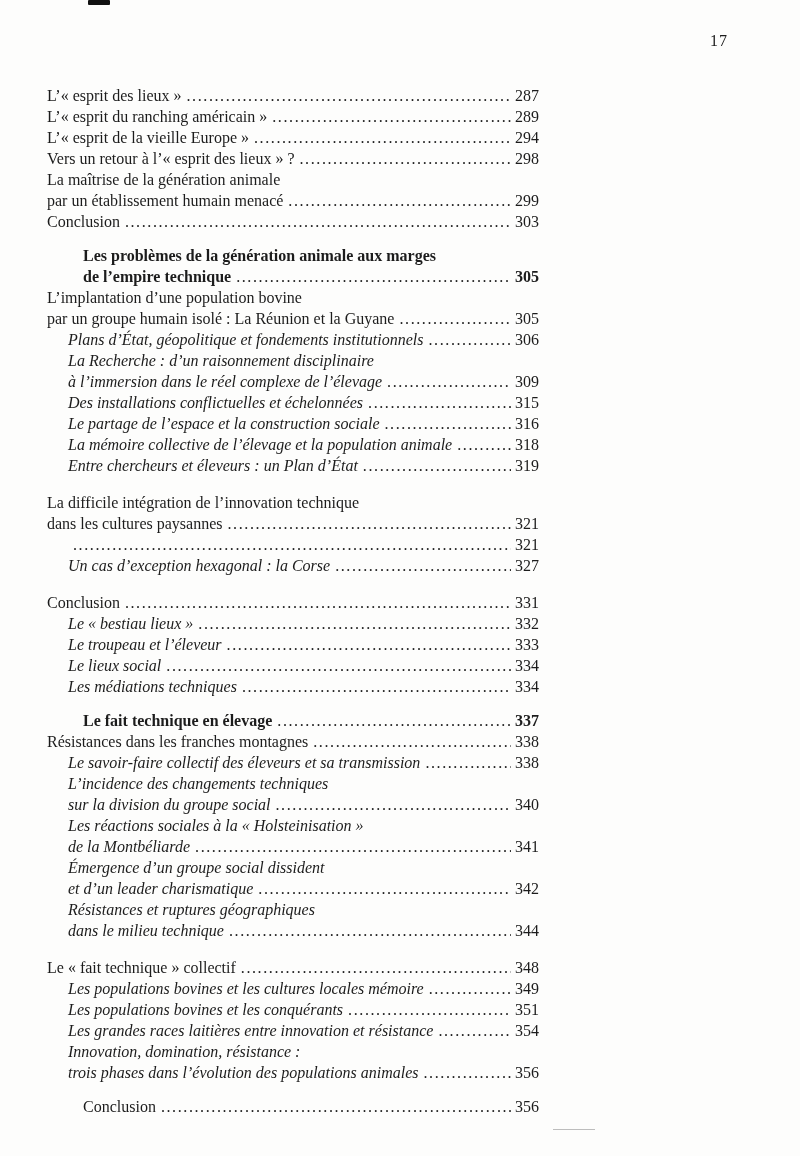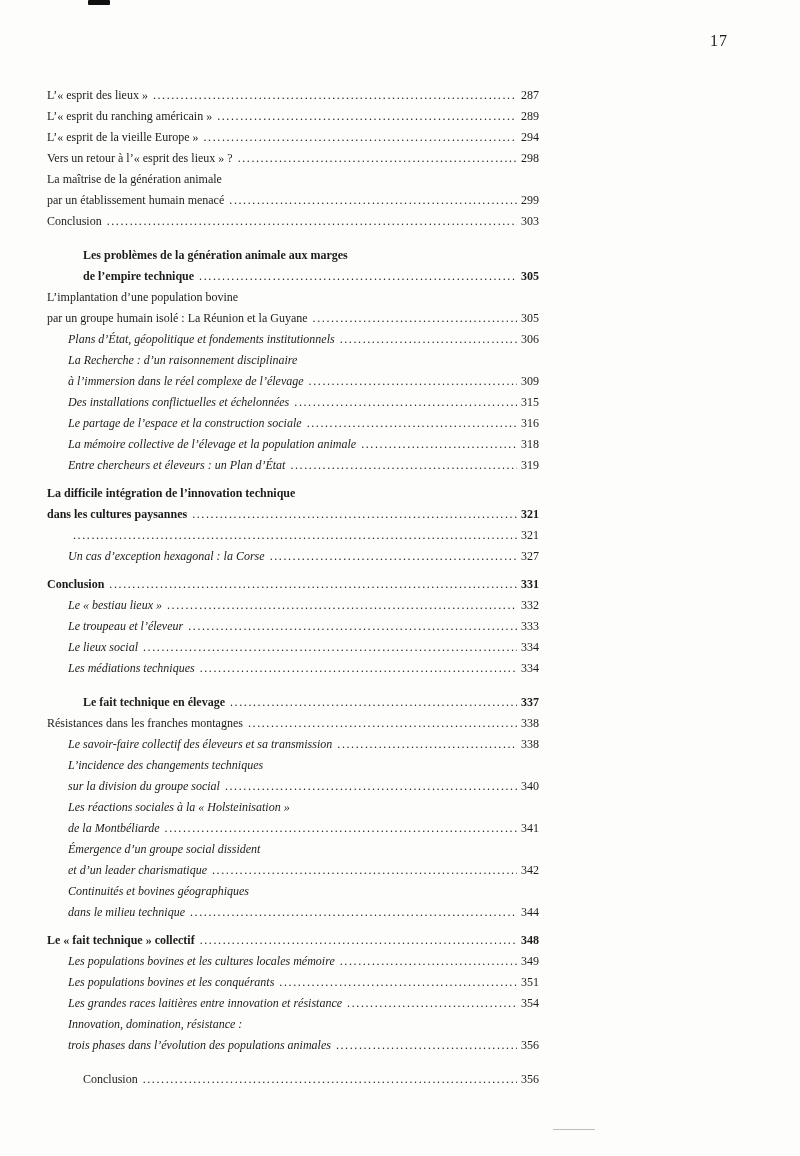--- a/index.html
+++ b/index.html
@@ -18,24 +18,24 @@
     top: 32px;
     right: 72px;
     font-size: 16px;
     letter-spacing: 1px;
   }
   .toc {
     position: absolute;
     top: 85px;
     left: 47px;
     width: 492px;
-    font-size: 12px;
+    font-size: 16px;
     line-height: 21px;
   }
-  .entry.gap-1 { margin-top: 7px; font-weight: bold; }
+  .entry.gap-1 { margin-top: 16px; }
   .entry.gap-2 { margin-top: 13px; margin-left: 36px; }
   .entry.bold { font-weight: bold; }
   .entry.italic { font-style: italic; }
   .entry.indent { padding-left: 21px; }
   .pre-line { white-space: nowrap; }
   .row { display: flex; align-items: baseline; }
   .t { white-space: nowrap; }
   .leader {
     flex: 1 1 auto;
     overflow: hidden;
@@ -261,21 +261,21 @@
     </div>
     <div class="entry italic indent">
       <div class="pre-line">Émergence d’un groupe social dissident</div>
       <div class="row">
         <span class="t">et d’un leader charismatique</span>
         <span class="leader"></span>
         <span class="pnum">342</span>
       </div>
     </div>
     <div class="entry italic indent">
-      <div class="pre-line">Continuités et bovines géographiques</div>
+      <div class="pre-line">Résistances et ruptures géographiques</div>
       <div class="row">
         <span class="t">dans le milieu technique</span>
         <span class="leader"></span>
         <span class="pnum">344</span>
       </div>
     </div>
     <div class="entry normal  gap-1">
       <div class="row">
         <span class="t">Le « fait technique » collectif</span>
         <span class="leader"></span>

